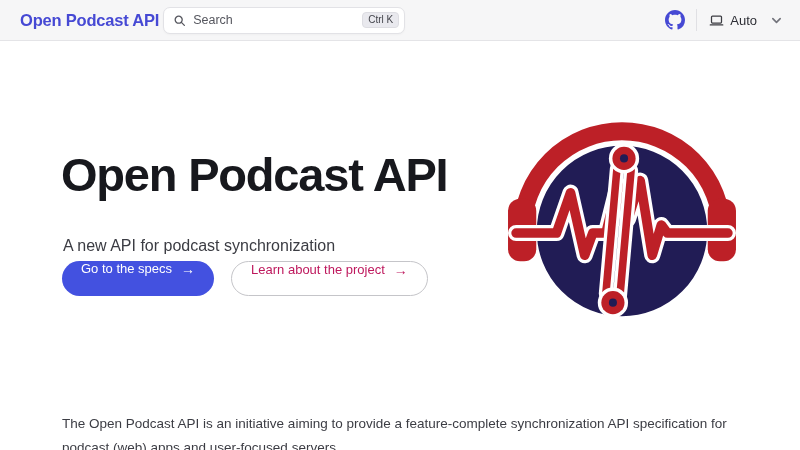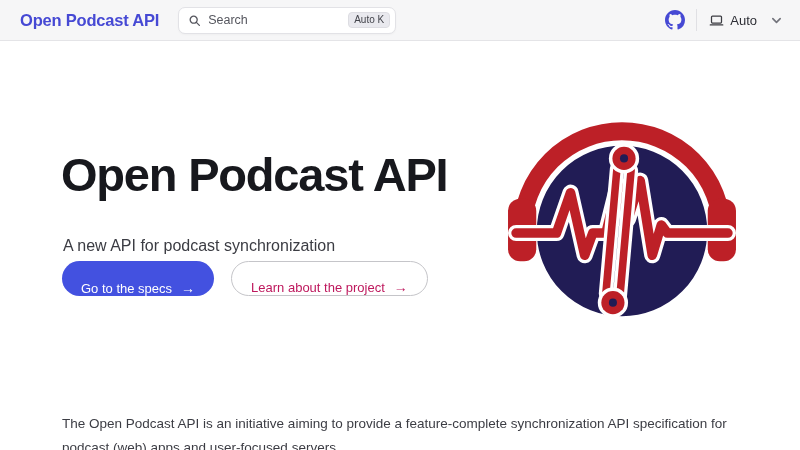--- a/index.html
+++ b/index.html
@@ -25,22 +25,22 @@
   }
   .brand {
     color: #4649d4;
     font-weight: 700;
     font-size: 16.5px;
     letter-spacing: -0.2px;
     white-space: nowrap;
     cursor: pointer;
   }
   .searchbox {
-    margin-left: 19px;
-    width: 218px; height: 27px;
+    margin-left: 4px;
+    width: 242px; height: 27px;
     background: #ffffff;
     border: 1px solid #e2e2e6;
     border-radius: 7px;
     display: flex; align-items: center;
     padding: 0 5px 0 9px;
     box-shadow: 0 1px 2px rgba(0,0,0,0.03);
     cursor: pointer;
   }
   .search-icon { display: flex; align-items: center; color: #55565e; }
   .search-placeholder {
@@ -92,21 +92,21 @@
     color: #3b3c43;
   }
   .hero-buttons {
     position: absolute;
     left: 62px; top: 261px;
     display: flex; gap: 17px; align-items: center;
   }
   .btn {
     height: 35px;
     border-radius: 18px;
-    display: inline-flex; align-items: flex-end;
+    display: inline-flex; align-items: flex-start;
     font-size: 13px;
     gap: 9px;
     cursor: pointer;
     font-family: "Liberation Sans", sans-serif;
     white-space: nowrap;
   }
   .btn-primary {
     background: #4351e0;
     color: #ffffff;
     border: none;
@@ -145,21 +145,21 @@
   <div class="brand">Open Podcast API</div>
 
   <div class="searchbox">
     <span class="search-icon">
       <svg width="13" height="13" viewBox="0 0 24 24" fill="none" stroke="currentColor" stroke-width="2.4" stroke-linecap="round">
         <circle cx="10.5" cy="10.5" r="6.5"></circle>
         <line x1="15.5" y1="15.5" x2="21" y2="21"></line>
       </svg>
     </span>
     <span class="search-placeholder">Search</span>
-    <span class="kbd">Auto K</span>
+    <span class="kbd">Ctrl K</span>
   </div>
 
   <div class="nav-right">
     <span class="github-link">
       <svg width="20" height="20" viewBox="0 0 24 24" fill="currentColor">
         <path d="M12 0C5.37 0 0 5.37 0 12c0 5.31 3.435 9.795 8.205 11.385.6.105.825-.255.825-.57 0-.285-.015-1.23-.015-2.235-3.015.555-3.795-.735-4.035-1.41-.135-.345-.72-1.41-1.23-1.695-.42-.225-1.02-.78-.015-.795.945-.015 1.62.87 1.845 1.23 1.08 1.815 2.805 1.305 3.495.99.105-.78.42-1.305.765-1.605-2.67-.3-5.46-1.335-5.46-5.925 0-1.305.465-2.385 1.23-3.225-.12-.3-.54-1.53.12-3.18 0 0 1.005-.315 3.3 1.23.96-.27 1.98-.405 3-.405s2.04.135 3 .405c2.295-1.56 3.3-1.23 3.3-1.23.66 1.65.24 2.88.12 3.18.765.84 1.23 1.905 1.23 3.225 0 4.605-2.805 5.625-5.475 5.925.435.375.81 1.095.81 2.22 0 1.605-.015 2.895-.015 3.3 0 .315.225.69.825.57A12.02 12.02 0 0 0 24 12c0-6.63-5.37-12-12-12z"></path>
       </svg>
     </span>
     <span class="nav-divider"></span>
     <span class="theme-toggle">

